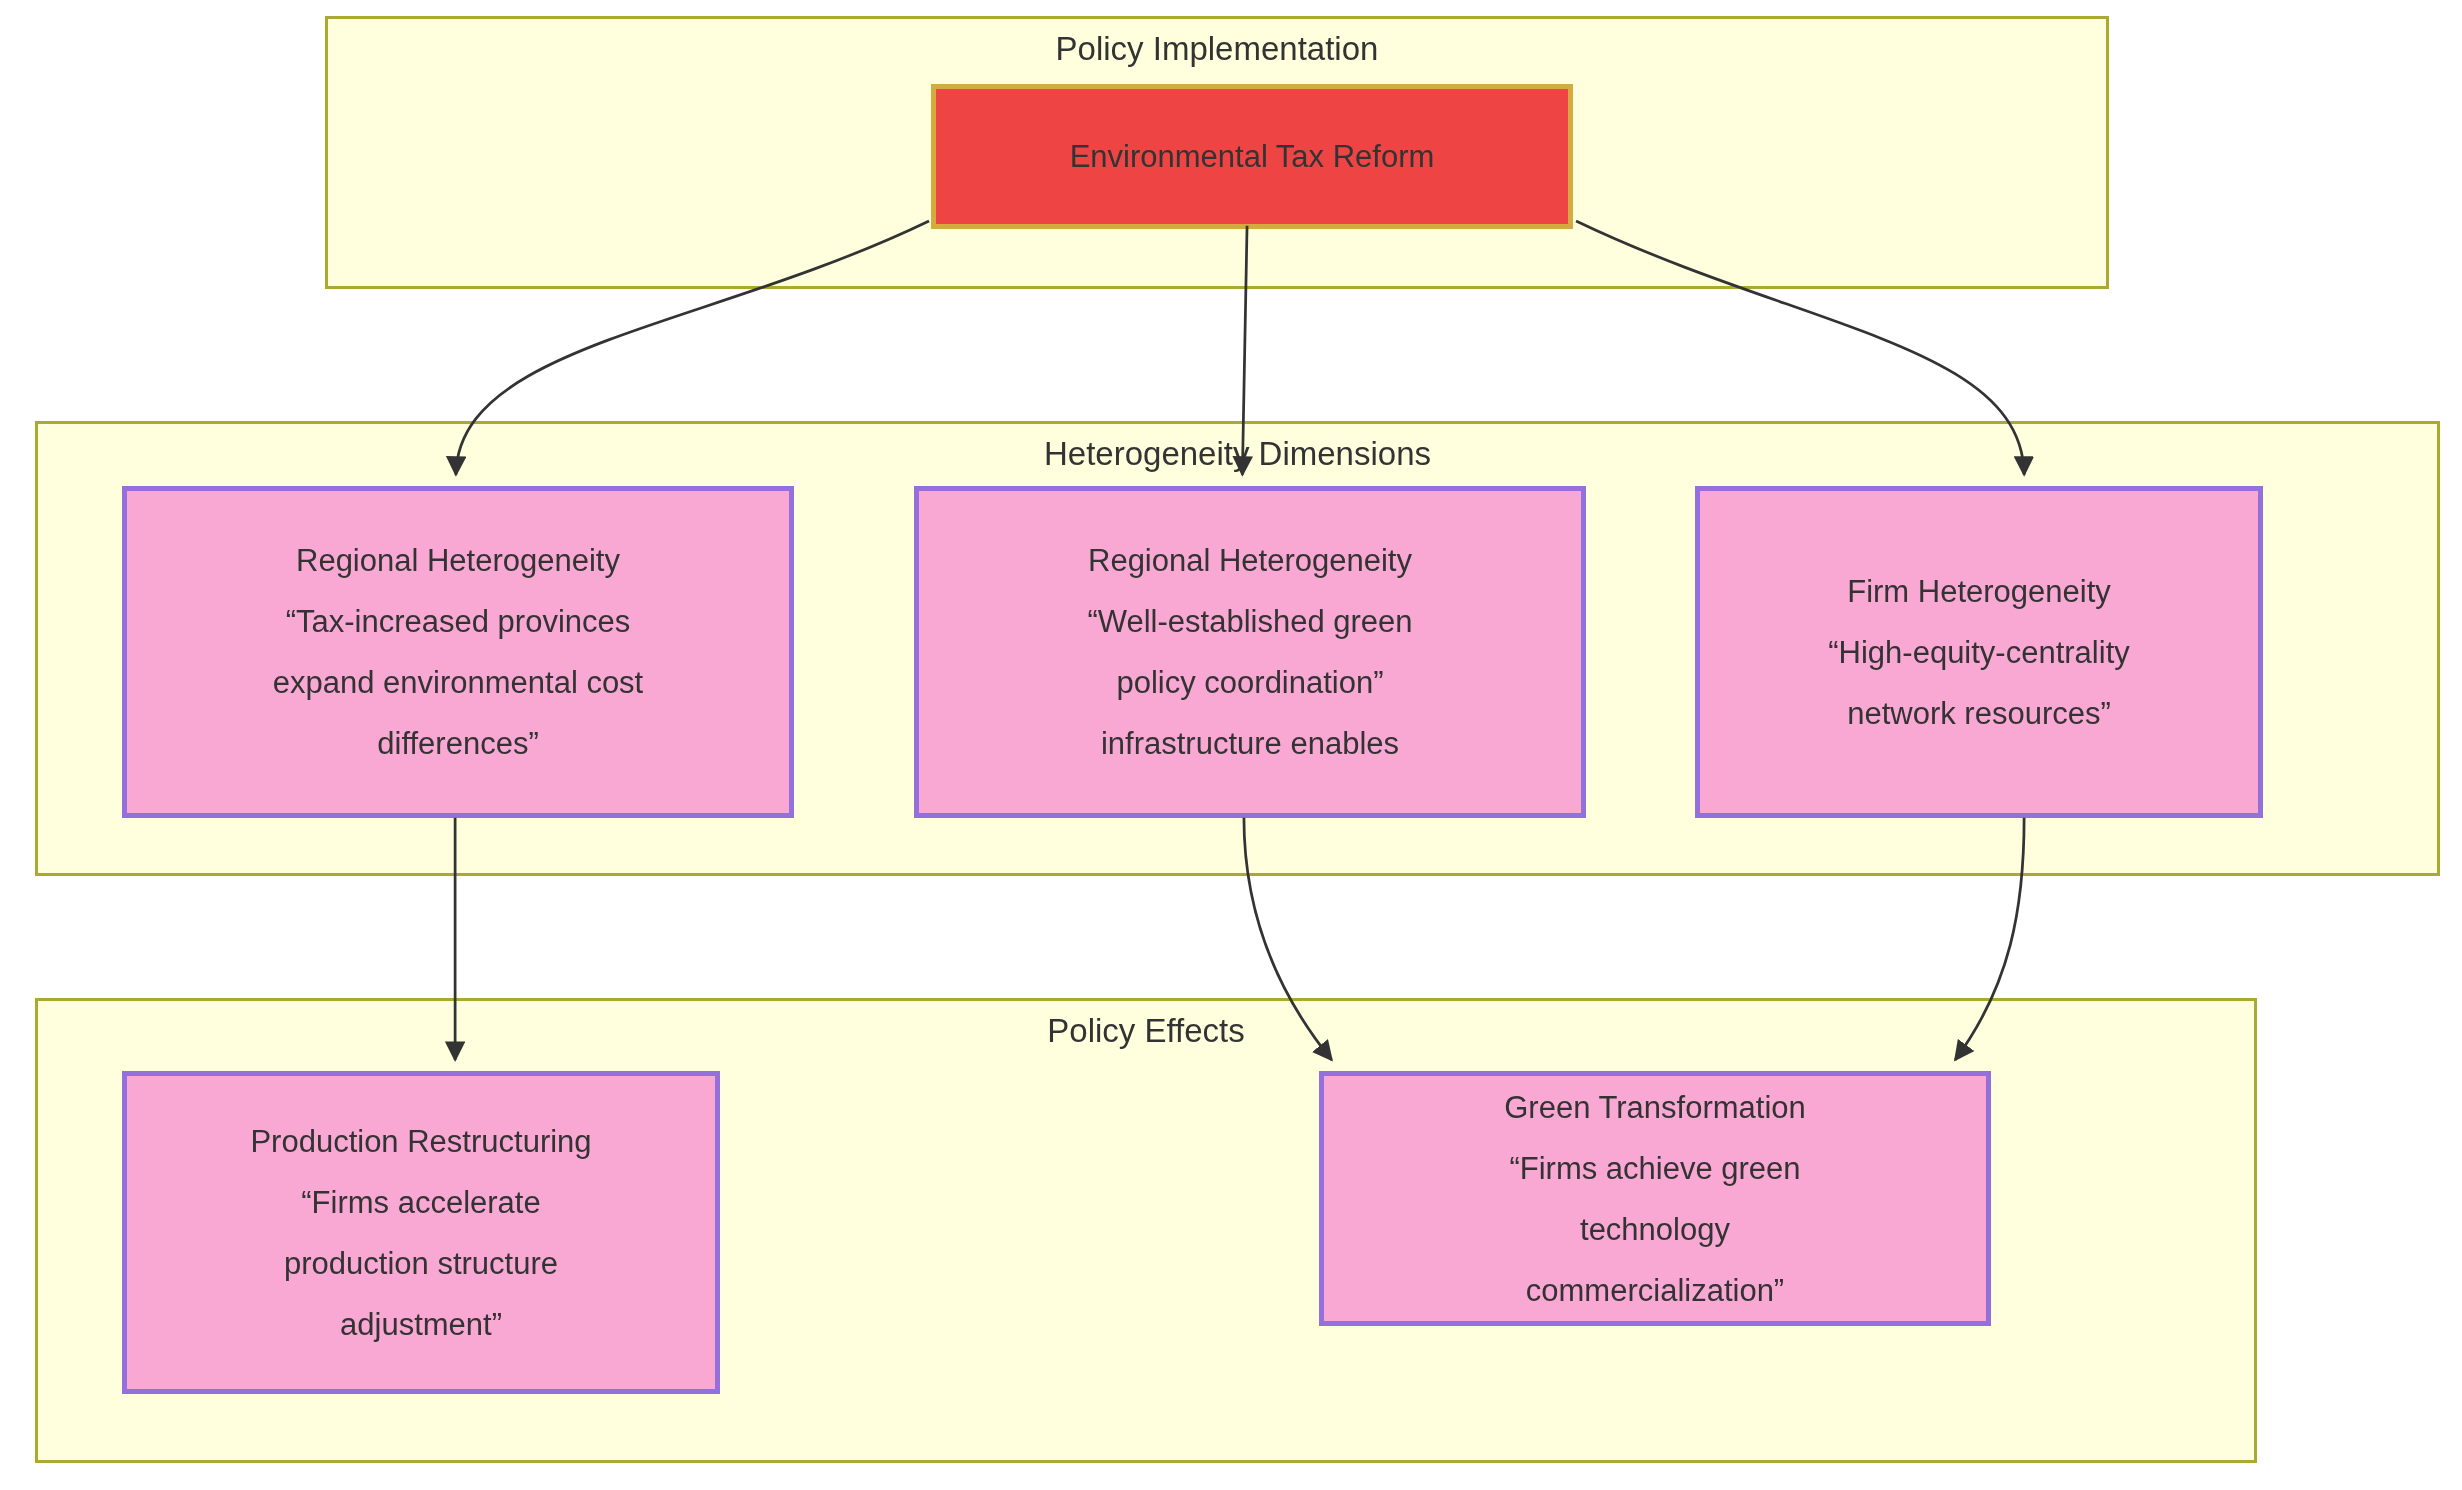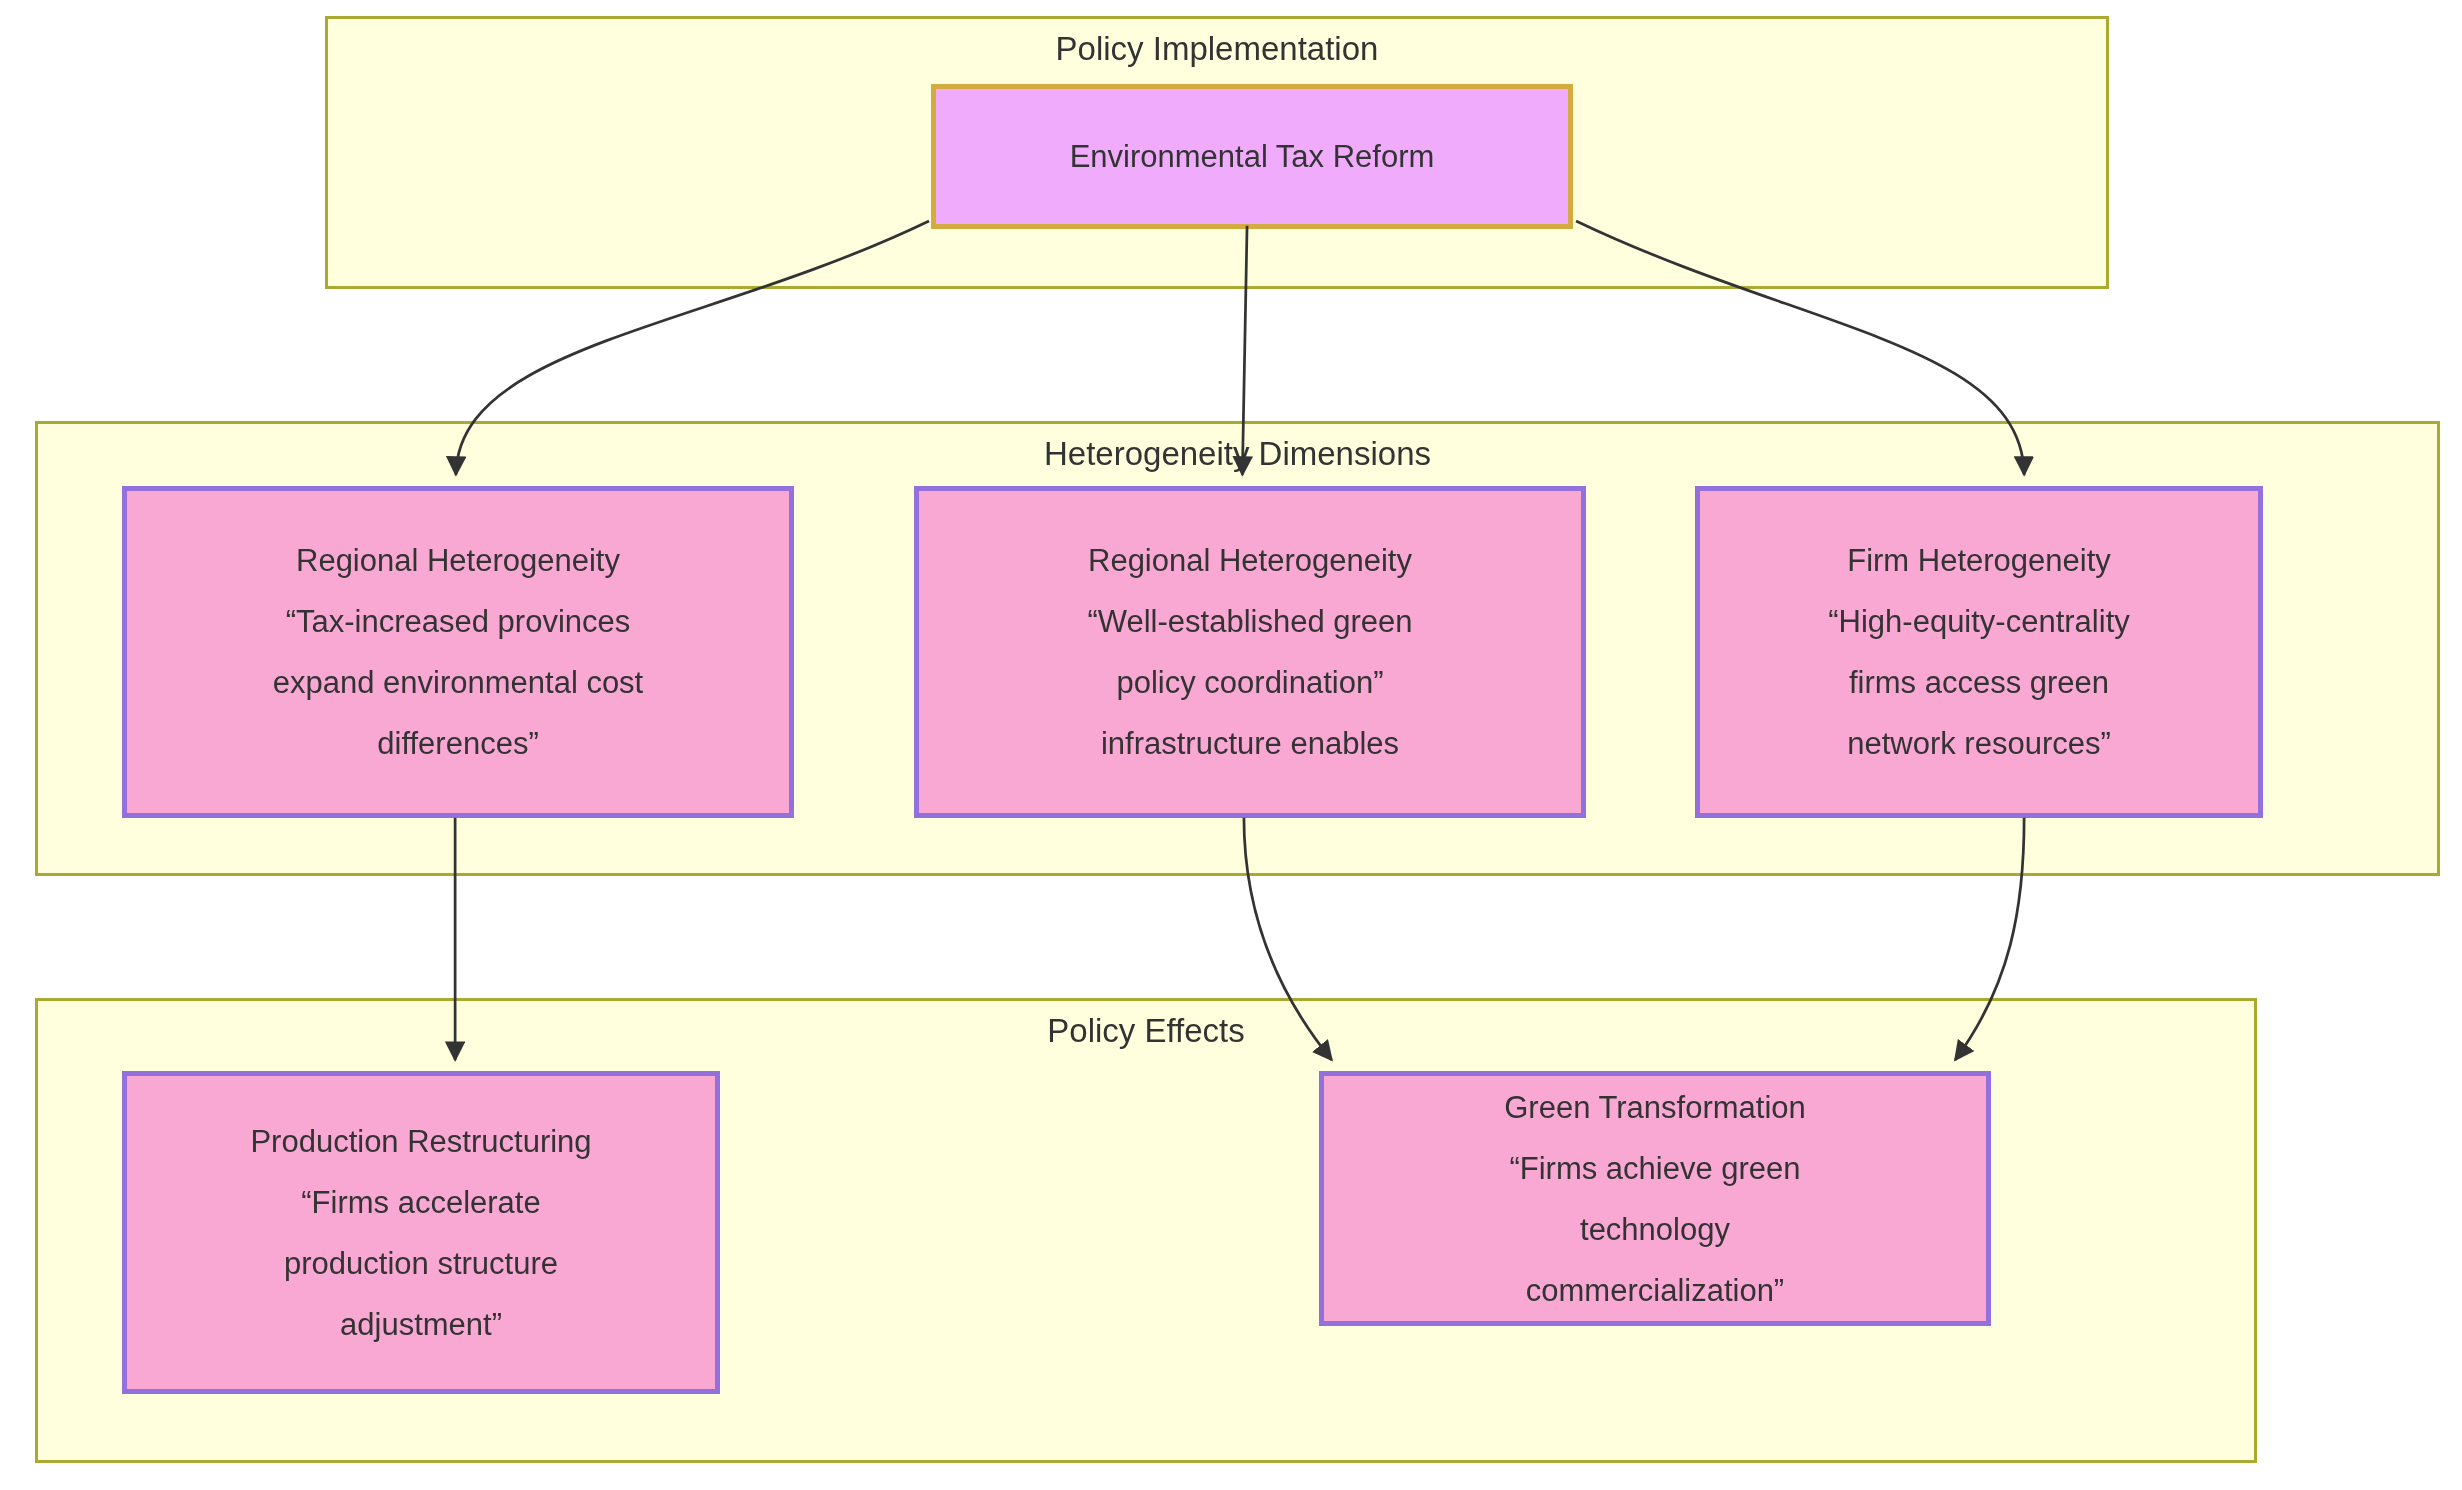--- a/index.html
+++ b/index.html
@@ -33,21 +33,21 @@
     justify-content:center;
     text-align:center;
     font-size:31px;
     color:#333333;
   }
   .node.purple{
     background:#f9a8d4;
     border:5.5px solid #9370db;
   }
   .node.gold{
-    background:#f0abfc;
+    background:#ef4444;
     border:5.5px solid #d4ab40;
   }
   .node .line{
     display:block;
     height:61px;
     line-height:61px;
     white-space:nowrap;
   }
   
   .cl-top{left:325px;top:15.7px;width:1784px;height:273px;}
@@ -98,21 +98,20 @@
     <div class="node purple n-reg2">
       <span class="line">Regional Heterogeneity</span>
       <span class="line">“Well-established green</span>
       <span class="line">policy coordination”</span>
       <span class="line">infrastructure enables</span>
     </div>
 
     <div class="node purple n-firm">
       <span class="line">Firm Heterogeneity</span>
       <span class="line">“High-equity-centrality</span>
-      <span class="line">firms access green</span>
       <span class="line">network resources”</span>
     </div>
   </section>
 
   <section class="cluster cl-bot">
     <div class="cluster-label">Policy Effects</div>
 
     <div class="node purple n-prod">
       <span class="line">Production Restructuring</span>
       <span class="line">“Firms accelerate</span>

